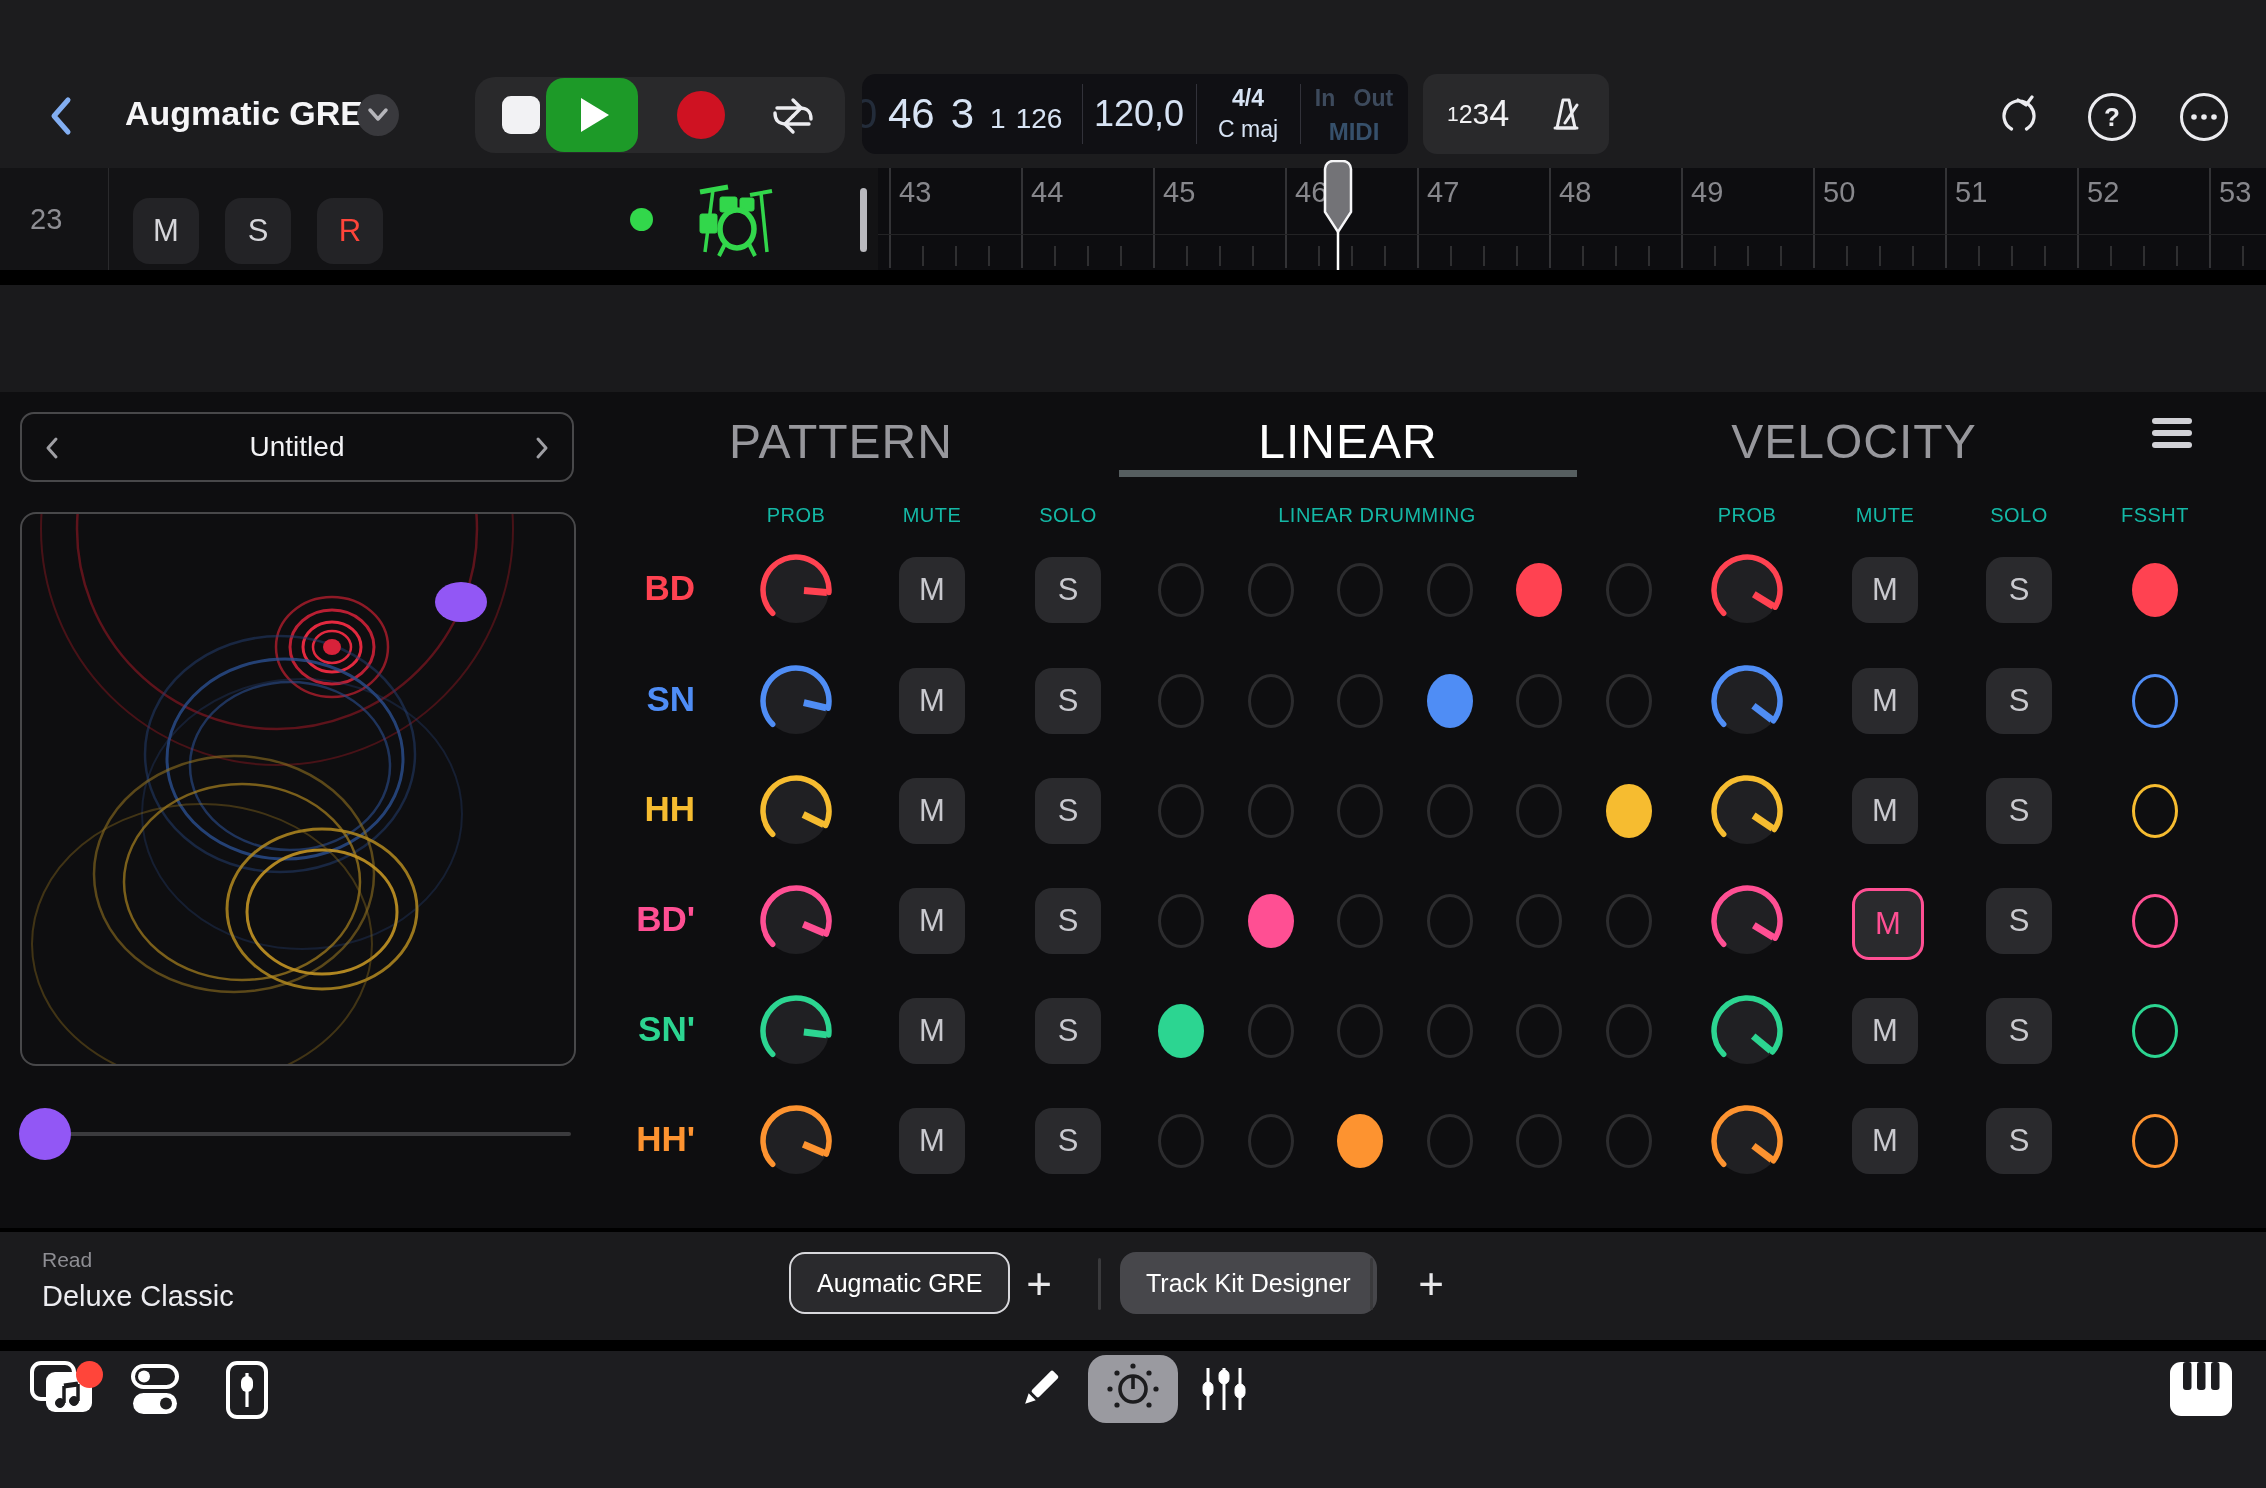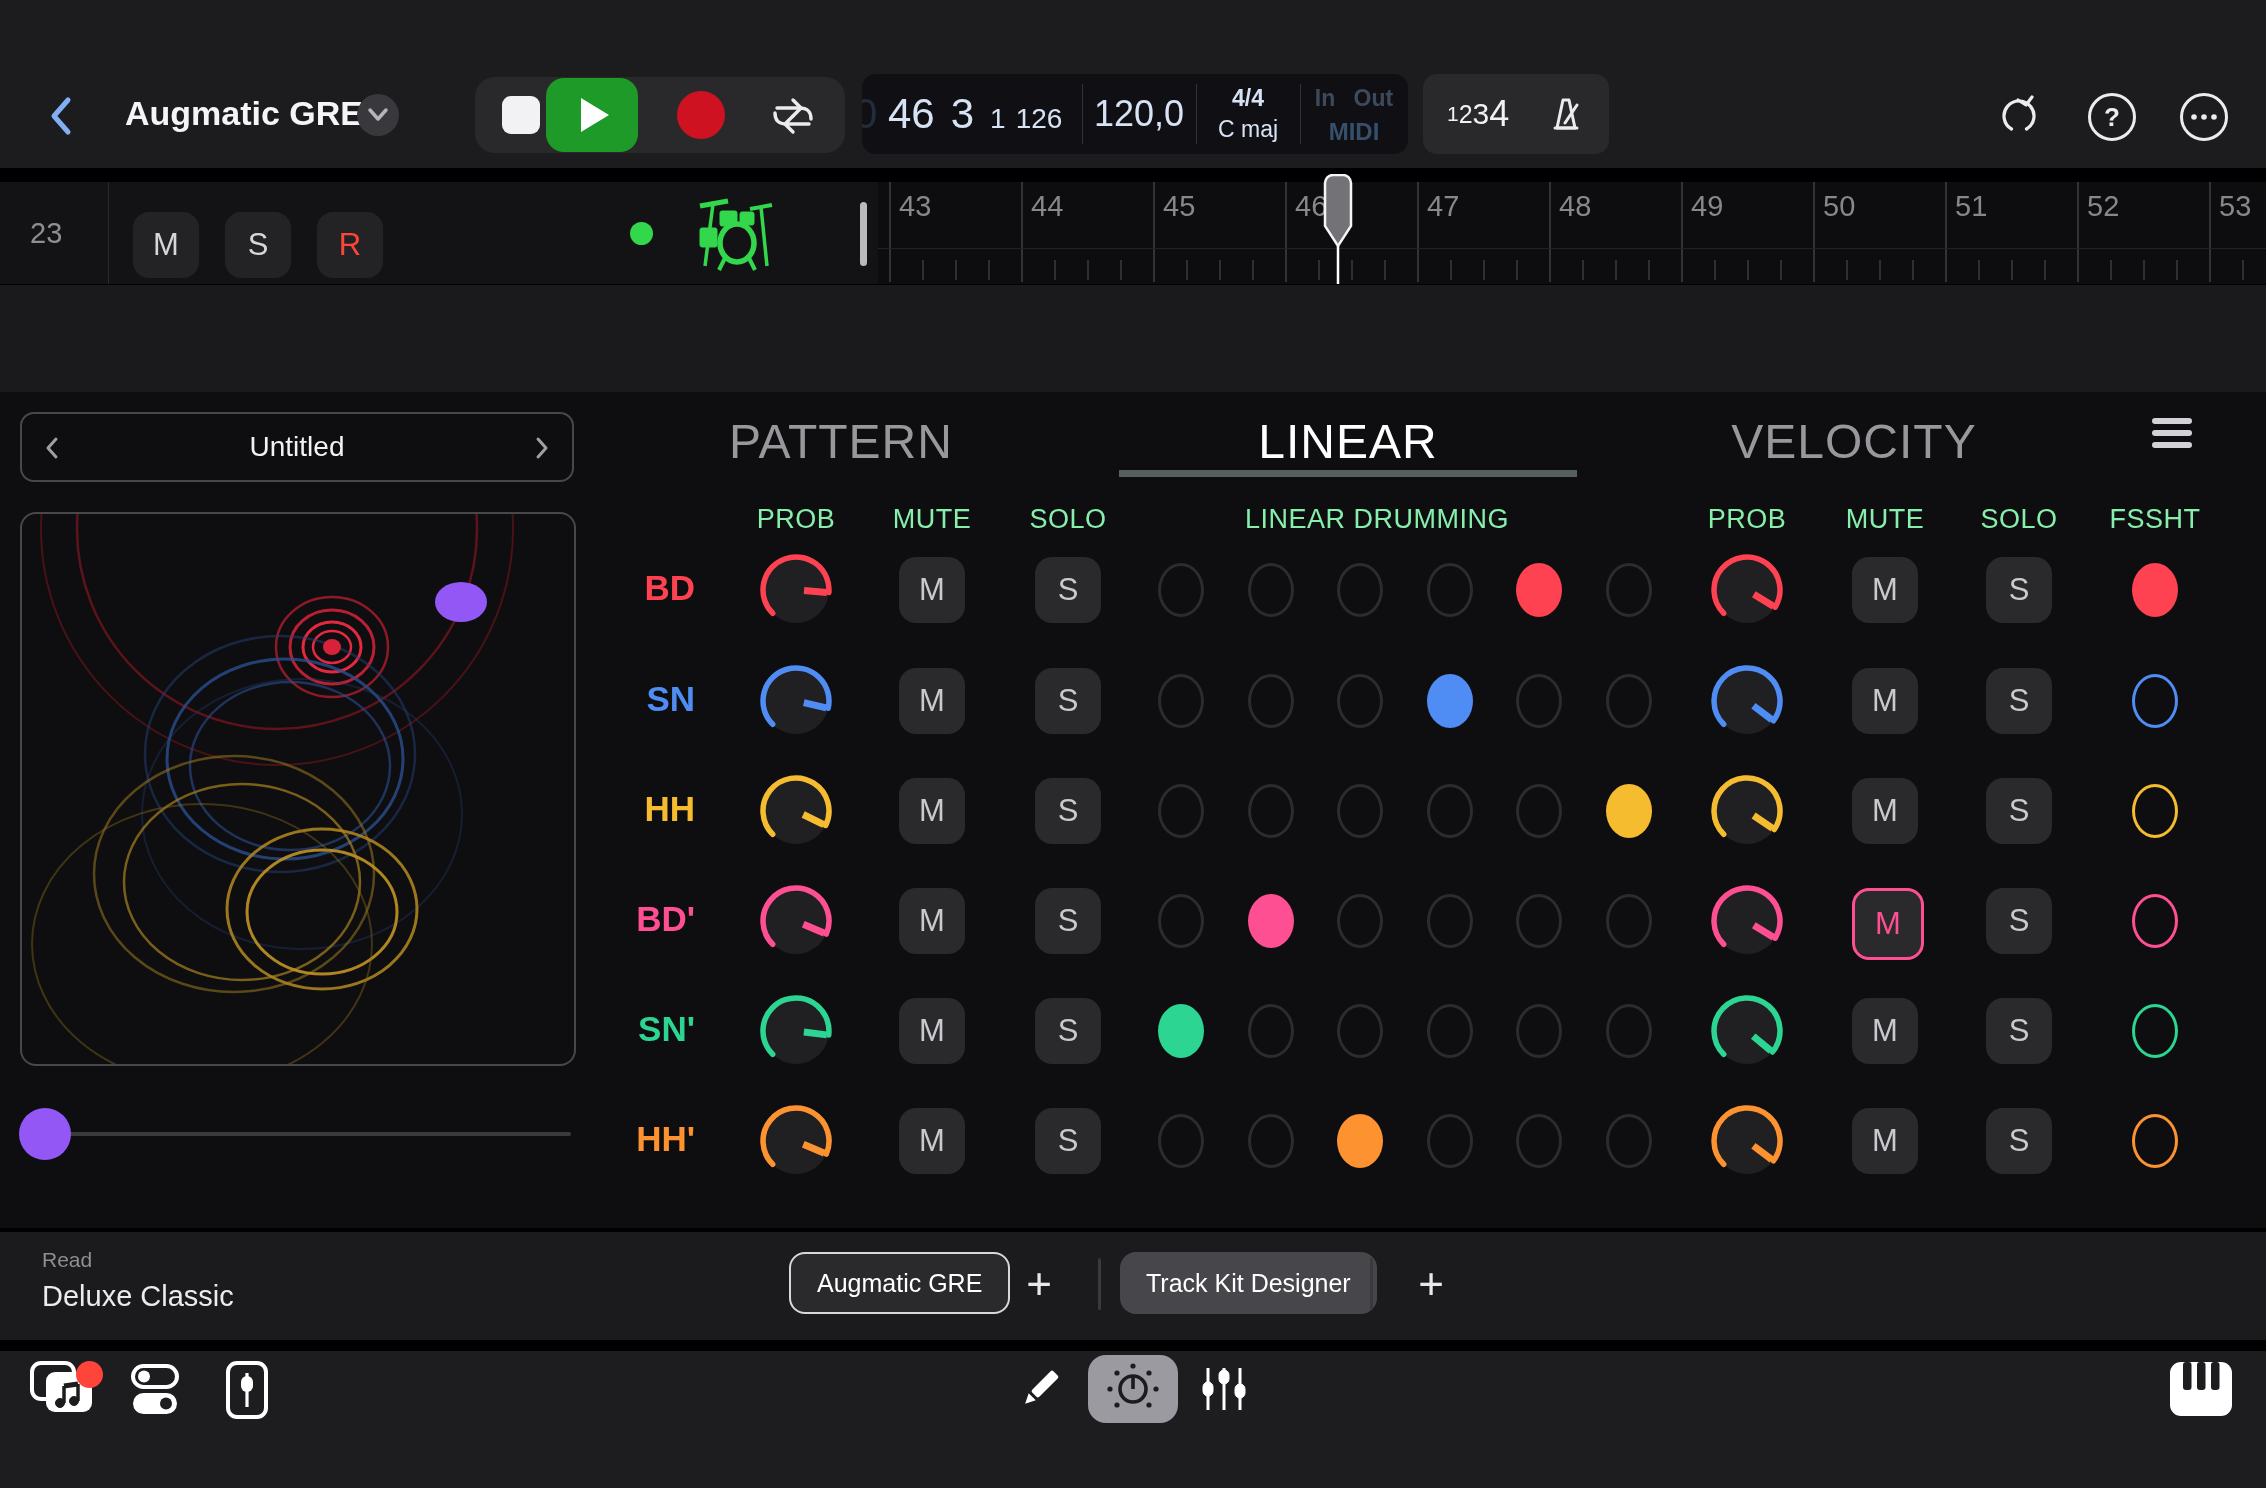--- a/index.html
+++ b/index.html
@@ -22,36 +22,36 @@
   #lcd{left:862px;top:74px;width:546px;height:80px;background:#101014;border-radius:14px;overflow:hidden;}
   .lcd-div{position:absolute;top:10px;width:1px;height:60px;background:#32323a;}
   .lcd-txt{color:#d7e3f4;}
   #pos-block{position:absolute;left:26px;top:0;height:80px;display:flex;align-items:baseline;}
   #pos-block span{line-height:80px;}
   
   #count-pill{left:1423px;top:74px;width:186px;height:80px;background:#29292b;border-radius:14px;}
   .digit{color:#f2f2f4;font-weight:500;}
   .ring{border:3px solid #ececf0;border-radius:50%;display:flex;align-items:center;justify-content:center;}
   
-  #track-row{left:0;top:168px;width:2266px;height:102px;background:#0d0d10;margin-top:14px;}
+  #track-row{left:0;top:168px;width:2266px;height:102px;background:#0d0d10;}
   #track-head{position:absolute;left:0;top:0;width:878px;height:102px;background:#131315;}
   .msr-btn{position:absolute;top:30px;width:66px;height:66px;background:#232326;border-radius:16px;
            display:flex;align-items:center;justify-content:center;font-size:31px;color:#d6d6da;}
   
   #plugin-header{left:0;top:285px;width:2266px;height:107px;background:#1a1a1c;}
   #power-btn{left:112px;top:305px;width:66px;height:66px;background:#1566d6;border-radius:16px;
              display:flex;align-items:center;justify-content:center;}
   
   #plugin-body{left:0;top:392px;width:2266px;height:836px;background:#0e0e10;}
   #preset-box{position:absolute;left:20px;top:20px;width:550px;height:66px;border:2px solid #48484a;
               border-radius:14px;display:flex;align-items:center;justify-content:center;}
   #xy-pad{position:absolute;left:20px;top:120px;width:552px;height:550px;border:2px solid #48484a;border-radius:16px;}
   .tab{position:absolute;transform:translateX(-50%);font-size:48px;letter-spacing:1px;color:#97979c;}
   .tab.active{color:#fff;}
-  .col-head{position:absolute;transform:translateX(-50%);font-size:27px;letter-spacing:.5px;color:#86efac;white-space:nowrap;}
+  .col-head{position:absolute;transform:translateX(-50%);font-size:20px;letter-spacing:.5px;color:#14b8a6;white-space:nowrap;}
   .ms-btn{position:absolute;width:66px;height:66px;background:#2a2a2d;border-radius:17px;
           display:flex;align-items:center;justify-content:center;font-size:31px;color:#c9c9ce;}
   .step{position:absolute;width:46px;height:54px;border-radius:50%;box-sizing:border-box;}
   .row-label{position:absolute;transform:translateX(-100%);font-size:35px;font-weight:600;}
   
   #footer-strip{left:0;top:1232px;width:2266px;height:108px;background:#1b1b1d;}
   .chip{position:absolute;height:62px;border-radius:16px;display:flex;align-items:center;justify-content:center;
         font-size:25px;color:#fff;box-sizing:border-box;padding:0 26px;}
   .plus{position:absolute;font-size:44px;font-weight:300;color:#e8e8ea;transform:translate(-50%,-50%);}
   .vdiv{position:absolute;width:3px;height:52px;background:#3a3a3c;border-radius:2px;}

